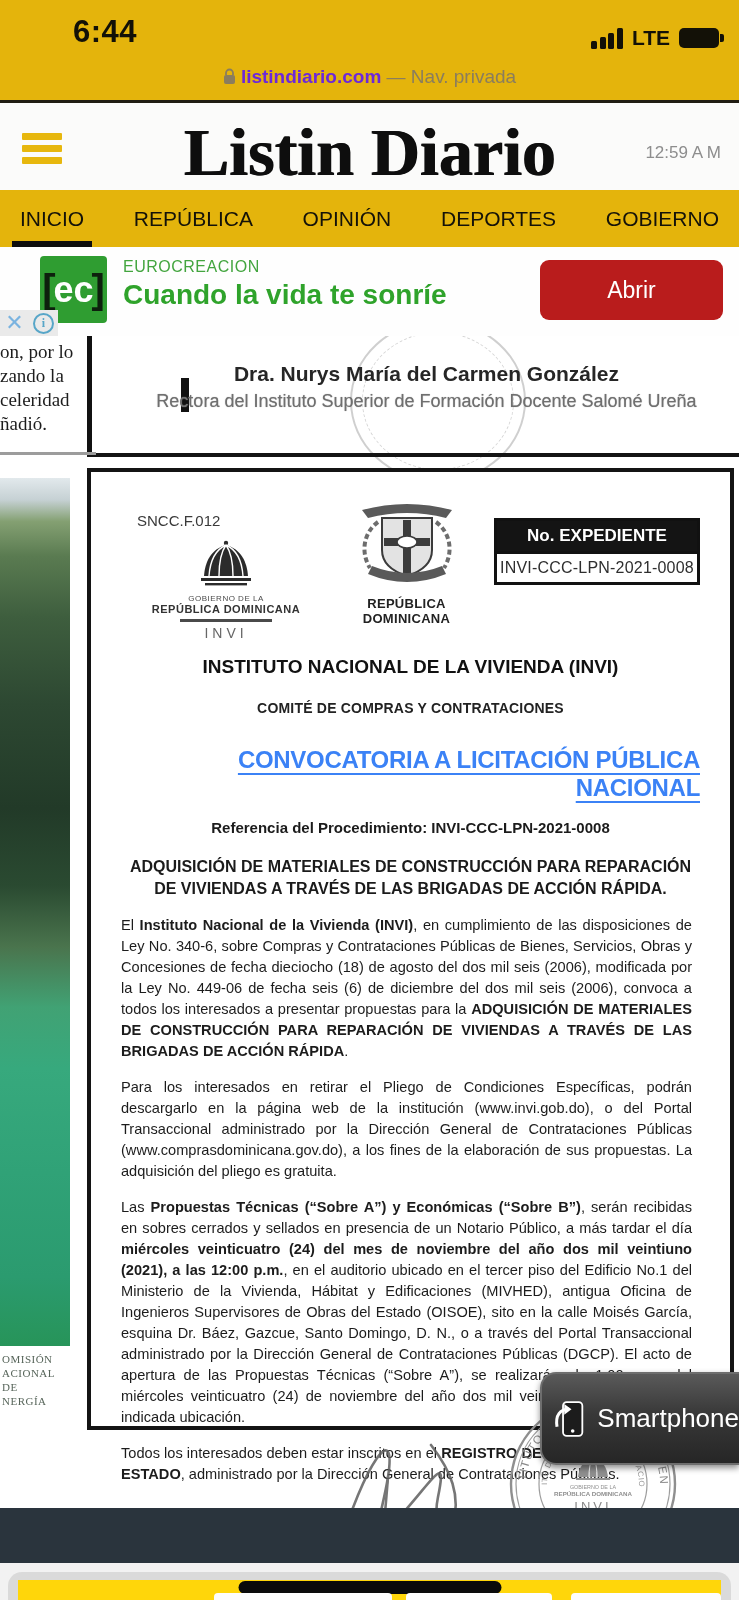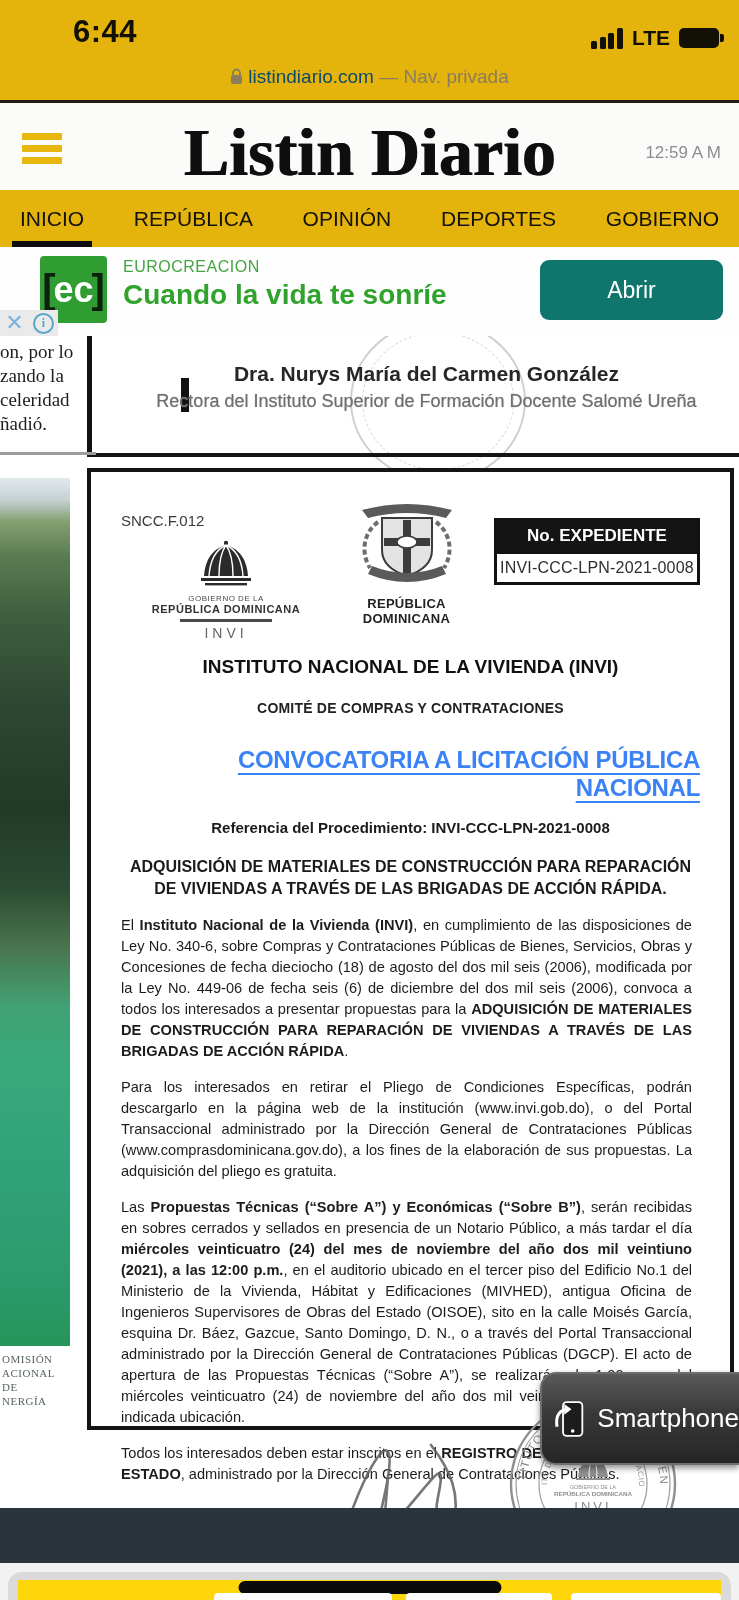--- a/index.html
+++ b/index.html
@@ -11,21 +11,21 @@
   .time{position:absolute;left:66px;top:14px;font-size:31px;font-weight:700;color:#131107;letter-spacing:.5px;margin-left:7px;}
   .status-icons{position:absolute;right:20px;top:26px;display:flex;align-items:center;gap:9px;}
   .signal{display:flex;align-items:flex-end;gap:2.5px;height:21px;}
   .signal i{display:block;width:6px;background:#131107;border-radius:1.5px;}
   .signal i:nth-child(1){height:8px;}.signal i:nth-child(2){height:12px;}
   .signal i:nth-child(3){height:16px;}.signal i:nth-child(4){height:21px;}
   .lte{font-size:21px;font-weight:600;color:#131107;}
   .battery{position:relative;width:40px;height:20px;background:#131107;border-radius:5px;}
   .battery::after{content:"";position:absolute;right:-5px;top:6px;width:4px;height:8px;background:#131107;border-radius:0 2px 2px 0;}
   .url-row{position:absolute;left:0;right:0;top:66px;text-align:center;font-size:19px;color:#8a7d5e;}
-  .url-row .domain{color:#0c4a6e;font-weight:400;}
+  .url-row .domain{color:#6d28d9;font-weight:700;}
   .lock-icon{display:inline-block;vertical-align:-2px;margin-right:5px;}
 
   .header-sep{position:absolute;top:100px;left:0;right:0;height:3px;background:#201d12;}
 
   
   .site-header{position:absolute;top:103px;left:0;right:0;height:87px;background:#fbfbfa;}
   .hamburger{position:absolute;left:22px;top:30px;width:40px;cursor:pointer;}
   .hamburger i{display:block;height:7px;background:#E7B70D;border-radius:1px;margin-bottom:5px;}
   .logo{position:absolute;left:0;right:0;top:10px;text-align:center;
         font-family:Liberation Serif, serif;font-weight:700;font-size:68px;color:#0e0e0e;
@@ -39,21 +39,21 @@
   .nav-item.active::after{content:"";position:absolute;left:-8px;right:-8px;bottom:0;height:6px;background:#0d0d0d;}
 
   
   .ad-banner{position:absolute;top:247px;left:0;right:0;height:89px;background:#fefefe;border-bottom:1px solid #e5e5e5;}
   .ad-logo{position:absolute;left:40px;top:9px;width:67px;height:67px;background:#2F9D31;border-radius:4px;
            display:flex;align-items:center;justify-content:center;font-size:36px;font-weight:700;color:#fff;cursor:pointer;}
   .ad-logo .brk{color:#0d200d;font-weight:700;font-size:40px;margin:0 -2px;}
   .ad-text{position:absolute;left:123px;top:11px;cursor:pointer;}
   .ad-brand{font-size:16px;color:#43A53F;letter-spacing:.5px;}
   .ad-tagline{font-size:28px;font-weight:700;color:#2FA32B;margin-top:3px;}
-  .ad-cta{position:absolute;right:16px;top:13px;width:183px;height:60px;background:#0f766e;border-radius:9px;
+  .ad-cta{position:absolute;right:16px;top:13px;width:183px;height:60px;background:#b91c1c;border-radius:9px;
           color:#fff;font-size:23px;display:flex;align-items:center;justify-content:center;cursor:pointer;}
   .ad-controls{position:absolute;left:0;bottom:0;display:flex;}
   .ad-close,.ad-info{width:29px;height:26px;background:#eaeaea;display:flex;align-items:center;justify-content:center;cursor:pointer;}
   .ad-close{color:#7ab3e0;font-size:22px;font-weight:400;}
   .ad-info{color:#58a6c8;}
   .ad-info .circ{width:17px;height:17px;border:2px solid #58a6c8;border-radius:50%;font-size:12px;font-weight:700;
                  display:flex;align-items:center;justify-content:center;font-family:"Liberation Serif",serif;}
 
   
   .article-strip{position:absolute;top:336px;left:0;right:0;height:132px;background:#fff;overflow:hidden;}
@@ -81,21 +81,21 @@
       #37a97d 68%, #30a277 80%,
       #2b9b6f 92%, #279459 100%);}
   .photo-caption{position:absolute;left:2px;top:1352px;width:70px;font-family:"Liberation Serif",serif;
                  font-size:11px;line-height:14px;color:#57655a;letter-spacing:.5px;}
 
   
   .document{position:absolute;left:87px;top:468px;width:647px;height:962px;background:#fff;
             border:4px solid #141414;box-sizing:border-box;padding:24px 30px 0 30px;color:#1b1b1b;}
   .doc-header{position:relative;height:150px;}
   .doc-col-left{position:absolute;left:0;top:0;width:210px;text-align:center;}
-  .form-code{position:absolute;left:0;top:16px;font-size:15px;color:#3a3a3a;text-align:left;}
+  .form-code{position:absolute;left:16px;top:16px;font-size:15px;color:#3a3a3a;text-align:left;}
   .invi-logo{margin-top:44px;}
   .gob1{font-size:8px;color:#4a4a4a;letter-spacing:.5px;margin-top:2px;}
   .gob2{font-size:11px;font-weight:700;color:#333;letter-spacing:.5px;}
   .gob-div{width:92px;height:3px;background:#4a4a4a;margin:4px auto 3px auto;}
   .invi-word{font-size:14px;color:#666;letter-spacing:4px;}
   .doc-col-center{position:absolute;left:210px;right:218px;top:0;text-align:center;}
   .coat-caption{font-size:13px;font-weight:700;color:#222;margin-top:4px;letter-spacing:.3px;}
   .doc-col-right{position:absolute;right:0;top:22px;width:200px;border:3px solid #111;}
   .exp-label{background:#141414;color:#fff;font-weight:700;font-size:17px;text-align:center;padding:5px 0;}
   .exp-value{background:#fff;color:#2e2e2e;font-size:16px;text-align:center;padding:5px 0;border-top:3px solid #111;letter-spacing:.2px;}

